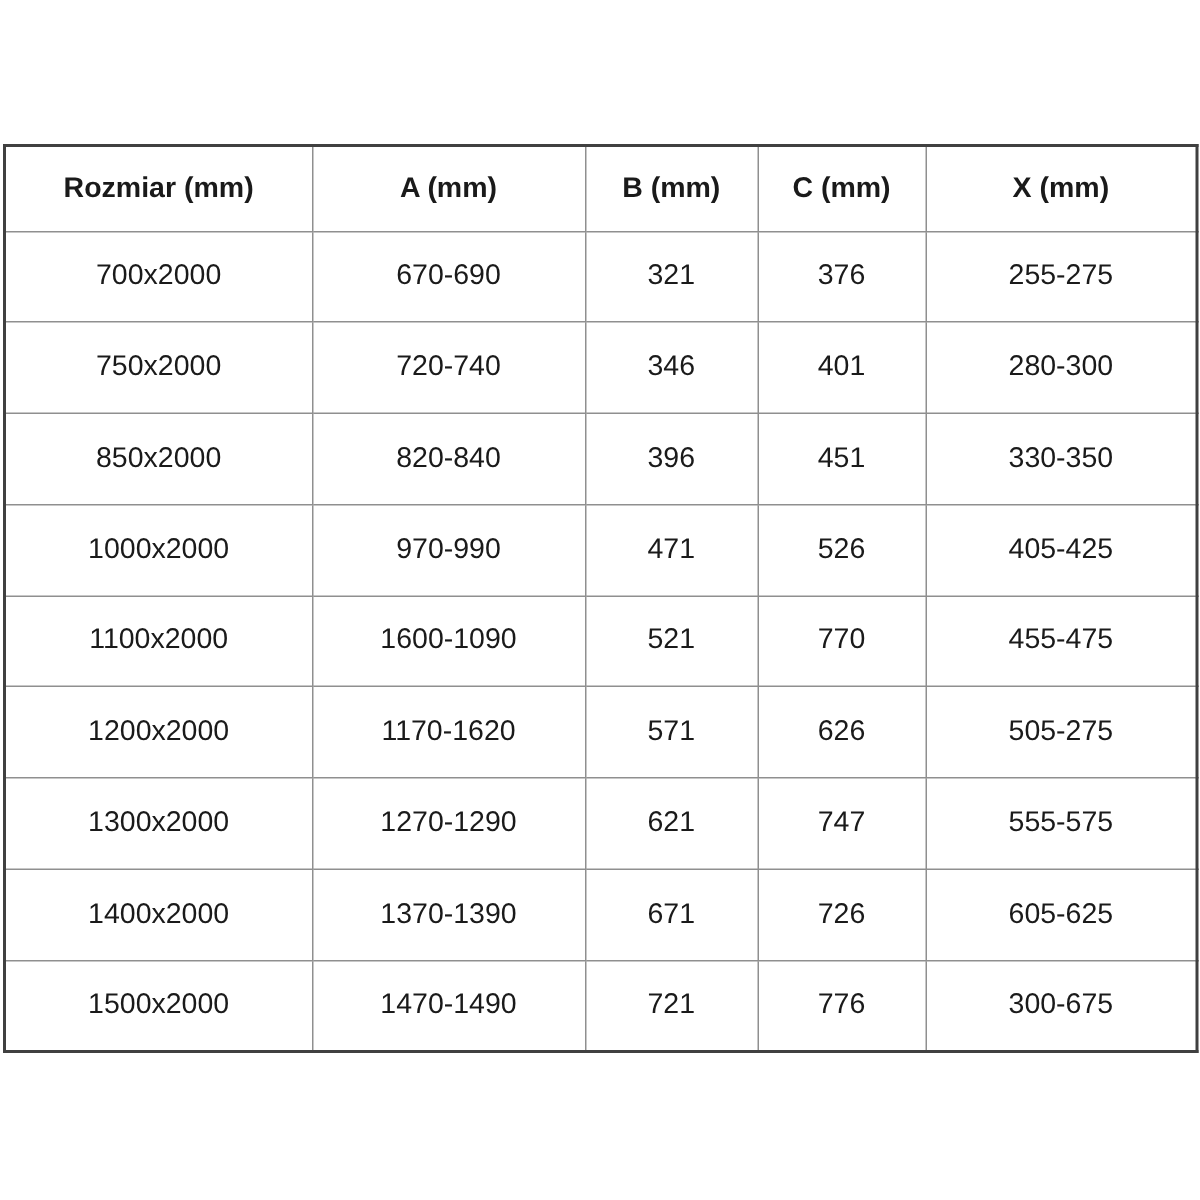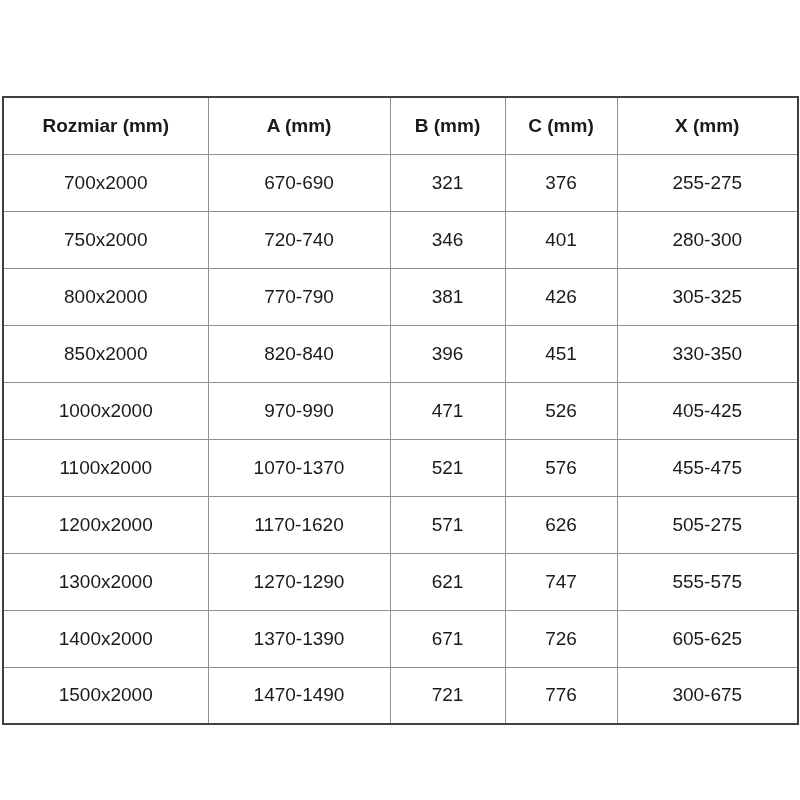--- a/index.html
+++ b/index.html
@@ -75,45 +75,38 @@
         <td>255-275</td>
       </tr>
       <tr>
         <td>750x2000</td>
         <td>720-740</td>
         <td>346</td>
         <td>401</td>
         <td>280-300</td>
       </tr>
       <tr>
-        <td>800x2000</td>
-        <td>770-790</td>
-        <td>381</td>
-        <td>426</td>
-        <td>305-325</td>
-      </tr>
-      <tr>
         <td>850x2000</td>
         <td>820-840</td>
         <td>396</td>
         <td>451</td>
         <td>330-350</td>
       </tr>
       <tr>
         <td>1000x2000</td>
         <td>970-990</td>
         <td>471</td>
         <td>526</td>
         <td>405-425</td>
       </tr>
       <tr>
         <td>1100x2000</td>
-        <td>1070-1370</td>
+        <td>1600-1090</td>
         <td>521</td>
-        <td>576</td>
+        <td>770</td>
         <td>455-475</td>
       </tr>
       <tr>
         <td>1200x2000</td>
         <td>1170-1620</td>
         <td>571</td>
         <td>626</td>
         <td>505-275</td>
       </tr>
       <tr>

